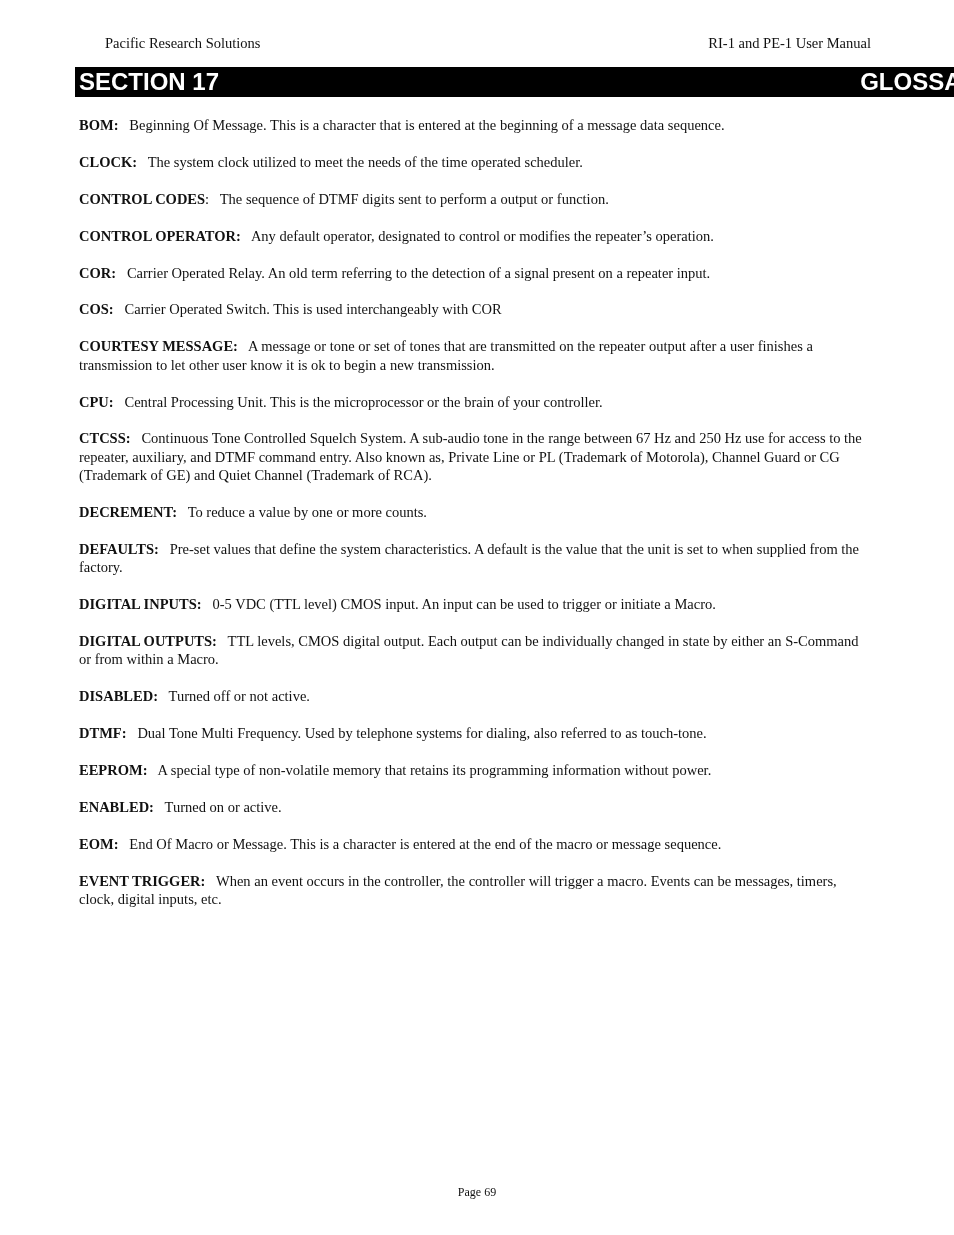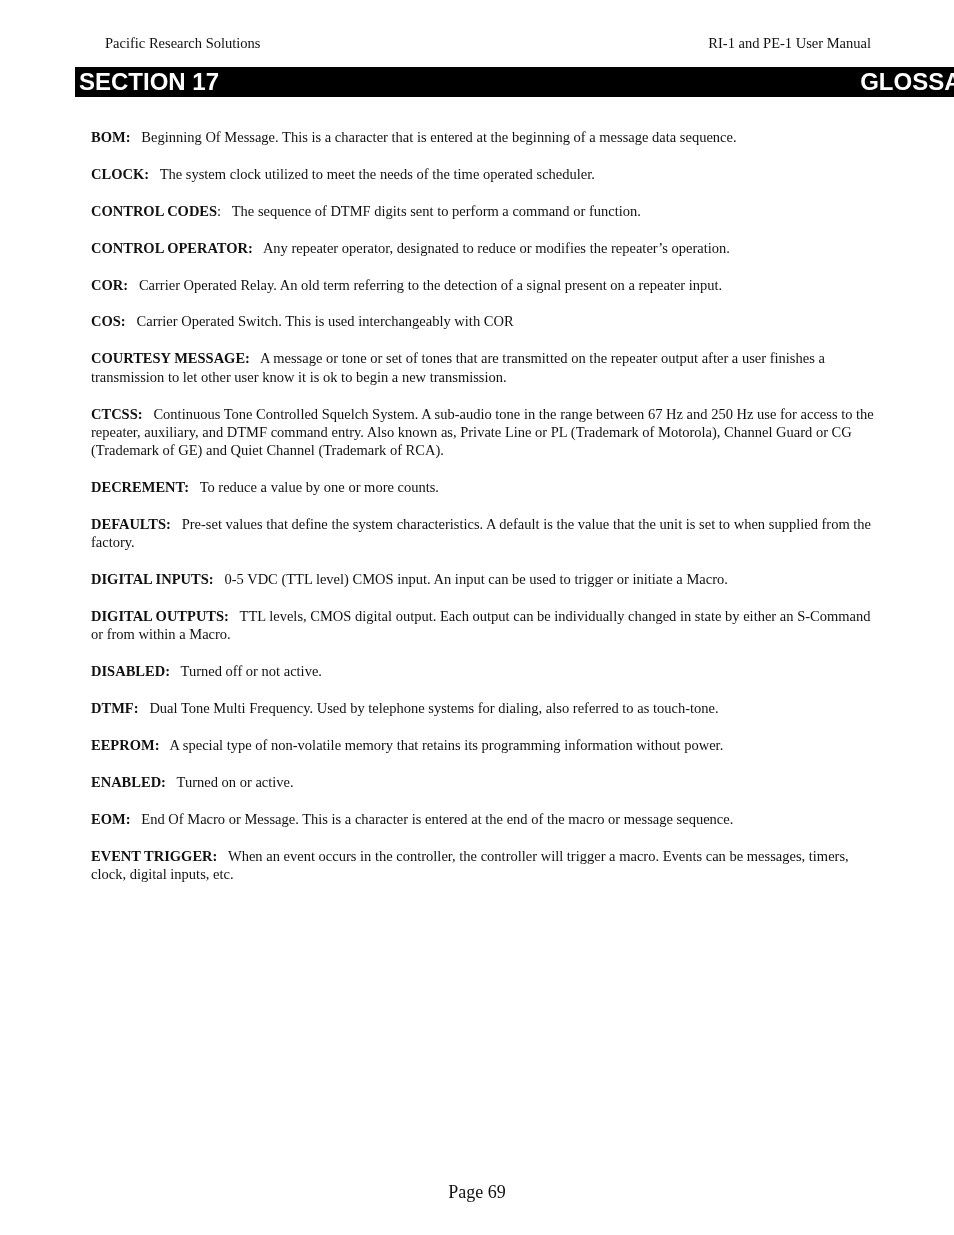--- a/index.html
+++ b/index.html
@@ -41,64 +41,65 @@
       line-height: 30px;
     }
     .section-bar .num { position: absolute; left: 4px; top: 0; }
     .section-bar .title { position: absolute; right: 14px; top: 0; }
 
     .glossary {
       position: absolute;
       top: 116px;
       left: 79px;
       width: 795px;
-      margin: 12px;
+      margin: 0;
       padding: 0;
       list-style: none;
       font-size: 14.5px;
       line-height: 18.3px;
     }
     .entry {
       margin: 0 0 18.6px 0;
       padding: 0;
     }
     .term { font-weight: bold; }
     .sep { font-weight: normal; }
 
     .page-footer {
       position: absolute;
       top: 1183px;
       left: 0;
       width: 954px;
       text-align: center;
-      font-size: 18px;
+      font-size: 12px;
       line-height: 18px;
     }
   </style>
 </head>
 <body>
 
 <div class="page-header">
   <span class="left">Pacific Research Solutions</span>
   <span class="right">RI-1 and PE-1 User Manual</span>
 </div>
 
 <div class="section-bar">
   <span class="num">SECTION 17</span>
   <span class="title">GLOSSARY</span>
 </div>
 
 <ul class="glossary">
   <li class="entry"><span class="term">BOM:</span><span class="sep"></span>&nbsp;&nbsp; <span>Beginning Of Message.  This is a character that is entered at the beginning of a message data sequence.</span></li>
   <li class="entry"><span class="term">CLOCK:</span><span class="sep"></span>&nbsp;&nbsp; <span>The system clock utilized to meet the needs of the time operated scheduler.</span></li>
-  <li class="entry"><span class="term">CONTROL CODES</span><span class="sep">:</span>&nbsp;&nbsp; <span>The sequence of DTMF digits sent to perform a command or function.</span></li>
-  <li class="entry"><span class="term">CONTROL OPERATOR:</span><span class="sep"></span>&nbsp;&nbsp; <span>Any repeater operator, designated to reduce or modifies the repeater’s operation.</span></li>
+  <li class="entry"><span class="term">CONTROL CODES</span><span class="sep">:</span>&nbsp;&nbsp; <span>The sequence of DTMF digits sent to perform a output or function.</span></li>
+  <li class="entry"><span class="term">CONTROL OPERATOR:</span><span class="sep"></span>&nbsp;&nbsp; <span>Any default operator, designated to control or modifies the repeater’s operation.</span></li>
   <li class="entry"><span class="term">COR:</span><span class="sep"></span>&nbsp;&nbsp; <span>Carrier Operated Relay.  An old term referring to the detection of a signal present on a repeater input.</span></li>
   <li class="entry"><span class="term">COS:</span><span class="sep"></span>&nbsp;&nbsp; <span>Carrier Operated Switch.  This is used interchangeably with COR</span></li>
   <li class="entry"><span class="term">COURTESY MESSAGE:</span><span class="sep"></span>&nbsp;&nbsp; <span>A message or tone or set of tones that are transmitted on the repeater output after a user finishes a transmission to let other user know it is ok to begin a new transmission.</span></li>
+  <li class="entry"><span class="term">CPU:</span><span class="sep"></span>&nbsp;&nbsp; <span>Central Processing Unit.  This is the microprocessor or the brain of your controller.</span></li>
   <li class="entry"><span class="term">CTCSS:</span><span class="sep"></span>&nbsp;&nbsp; <span>Continuous Tone Controlled Squelch System.  A sub-audio tone in the range between 67 Hz and 250 Hz use for access to the repeater, auxiliary, and DTMF command entry.  Also known as, Private Line or PL (Trademark of Motorola), Channel Guard or CG (Trademark of GE) and Quiet Channel (Trademark of RCA).</span></li>
   <li class="entry"><span class="term">DECREMENT:</span><span class="sep"></span>&nbsp;&nbsp; <span>To reduce a value by one or more counts.</span></li>
   <li class="entry"><span class="term">DEFAULTS:</span><span class="sep"></span>&nbsp;&nbsp; <span>Pre-set values that define the system characteristics.  A default is the value that the unit is set to when supplied from the factory.</span></li>
   <li class="entry"><span class="term">DIGITAL INPUTS:</span><span class="sep"></span>&nbsp;&nbsp; <span>0-5 VDC (TTL level) CMOS input.  An input can be used to trigger or initiate a Macro.</span></li>
   <li class="entry"><span class="term">DIGITAL OUTPUTS:</span><span class="sep"></span>&nbsp;&nbsp; <span>TTL levels, CMOS digital output.  Each output can be individually changed in state by either an S-Command or from within a Macro.</span></li>
   <li class="entry"><span class="term">DISABLED:</span><span class="sep"></span>&nbsp;&nbsp; <span>Turned off or not active.</span></li>
   <li class="entry"><span class="term">DTMF:</span><span class="sep"></span>&nbsp;&nbsp; <span>Dual Tone Multi Frequency.  Used by telephone systems for dialing, also referred to as touch-tone.</span></li>
   <li class="entry"><span class="term">EEPROM:</span><span class="sep"></span>&nbsp;&nbsp; <span>A special type of non-volatile memory that retains its programming information without power.</span></li>
   <li class="entry"><span class="term">ENABLED:</span><span class="sep"></span>&nbsp;&nbsp; <span>Turned on or active.</span></li>
   <li class="entry"><span class="term">EOM:</span><span class="sep"></span>&nbsp;&nbsp; <span>End Of Macro or Message.  This is a character is entered at the end of the macro or message sequence.</span></li>

